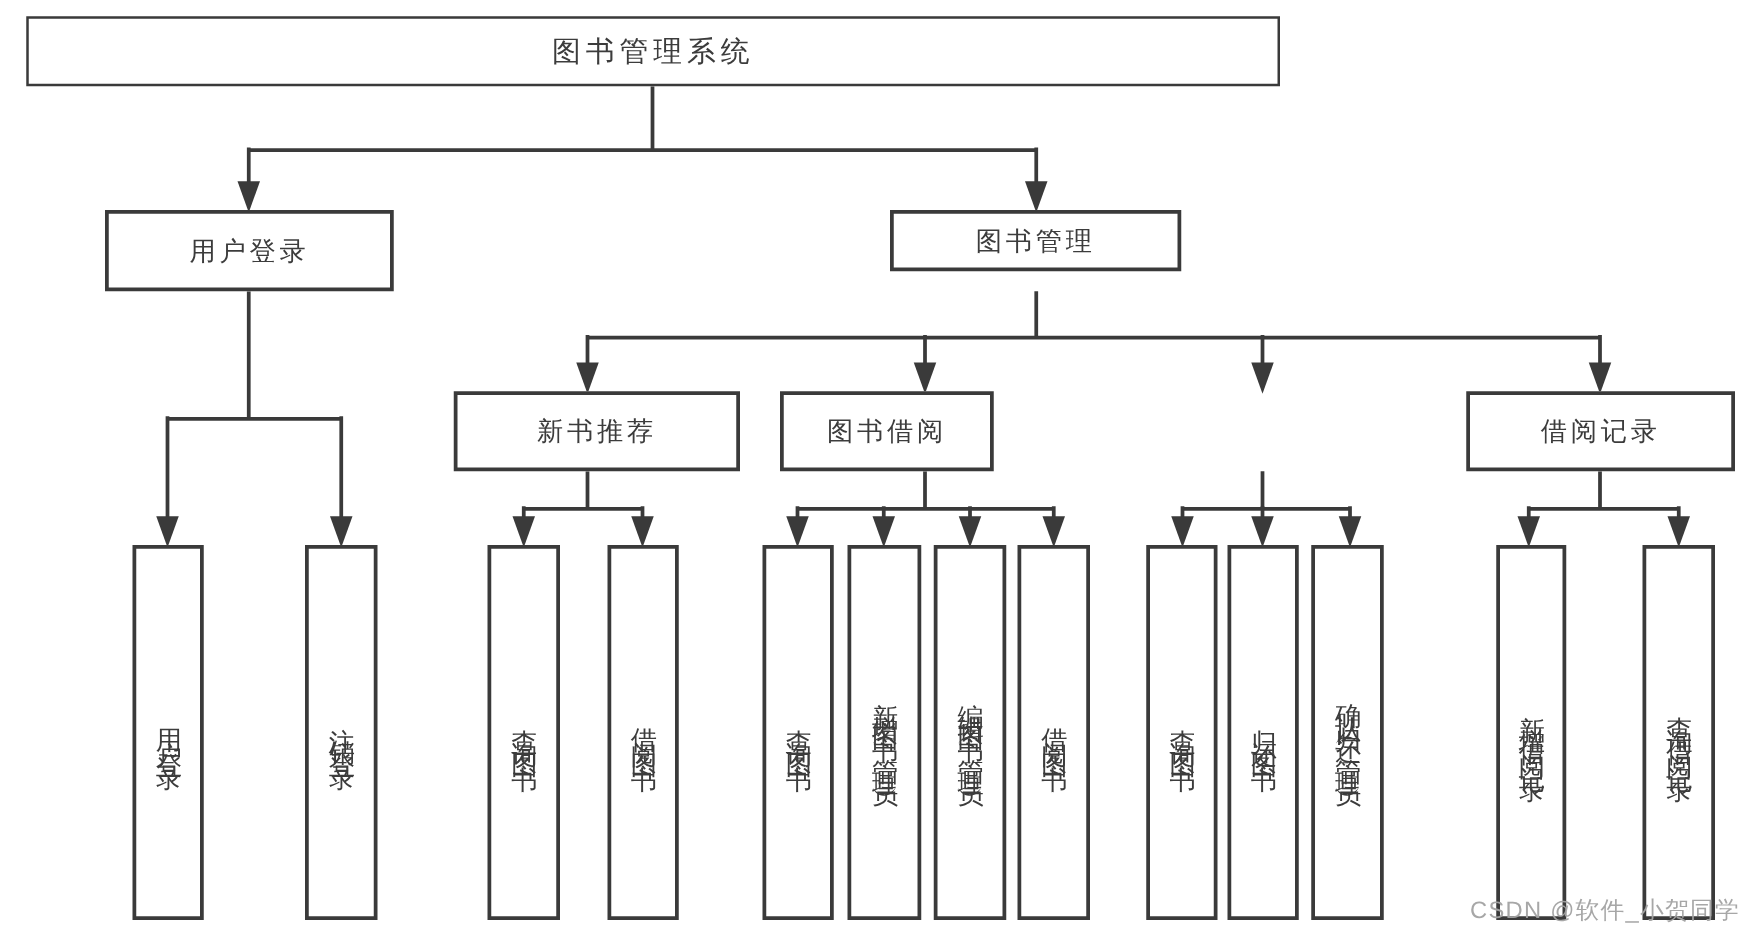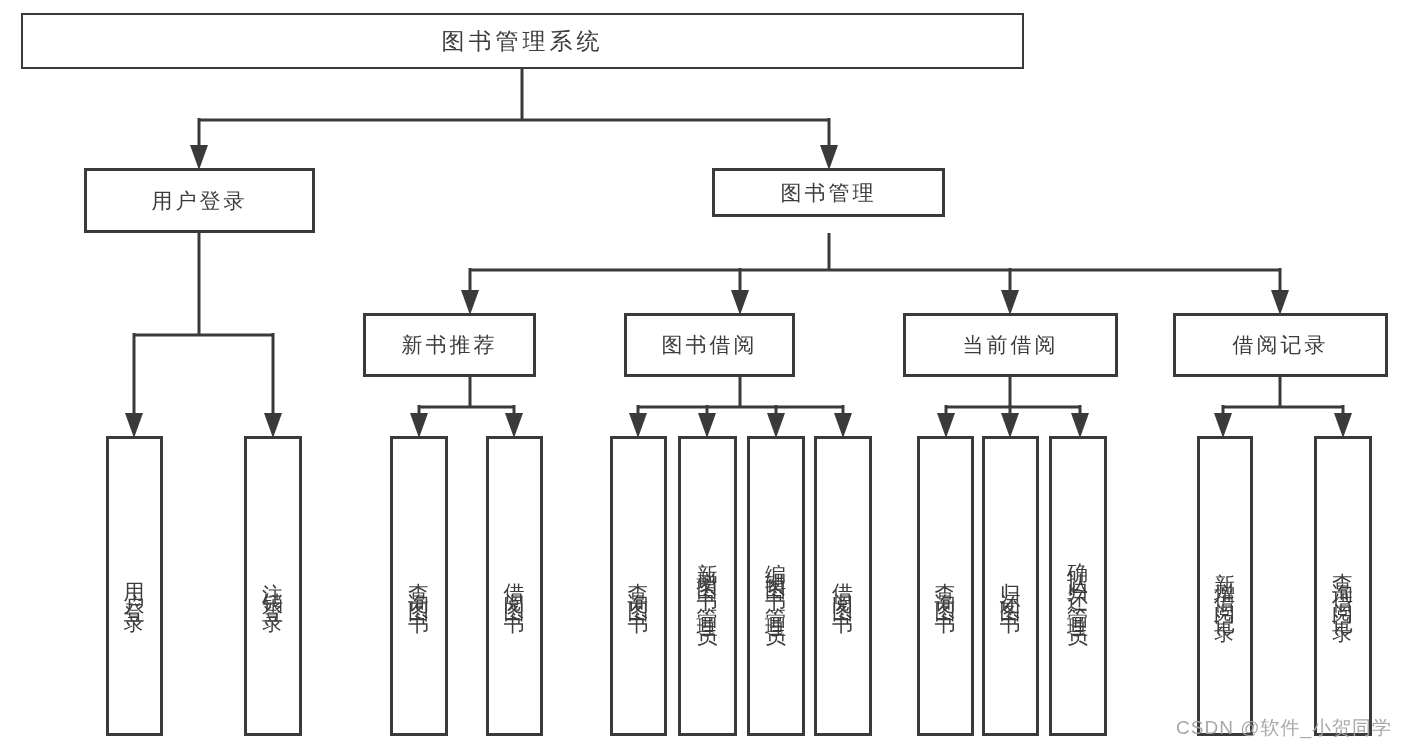--- a/index.html
+++ b/index.html
@@ -115,28 +115,25 @@
     <span>图书管理系统</span>
   </div>
 
   <div class="node" style="left:84px; top:168px; width:231px; height:65px;">
     <span>用户登录</span>
   </div>
   <div class="node" style="left:712px; top:168px; width:233px; height:49px;">
     <span>图书管理</span>
   </div>
 
-  <div class="node" style="left:363px; top:313px; width:173px; height:64px;text-align:right;">
+  <div class="node" style="left:363px; top:313px; width:229px; height:64px;text-align:right;">
     <span>新书推荐</span>
   </div>
   <div class="node" style="left:624px; top:313px; width:171px; height:64px;">
     <span>图书借阅</span>
-  </div>
-  <div class="node" style="left:903px; top:313px; width:215px; height:64px;">
-    <span>当前借阅</span>
   </div>
   <div class="node" style="left:1173px; top:313px; width:215px; height:64px;">
     <span>借阅记录</span>
   </div>
 
   <div class="leaf" style="left:106px; top:436px; width:57px; height:300px;">
     <span>用户登录</span>
   </div>
   <div class="leaf" style="left:244px; top:436px; width:58px; height:300px;">
     <span>注销登录</span>

